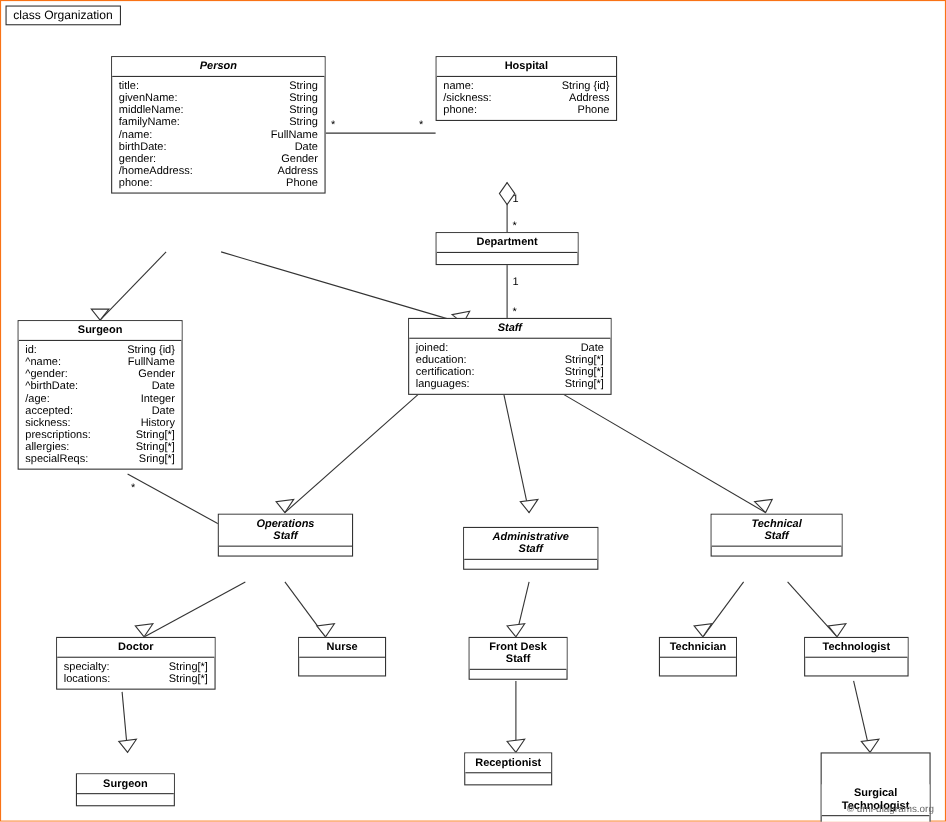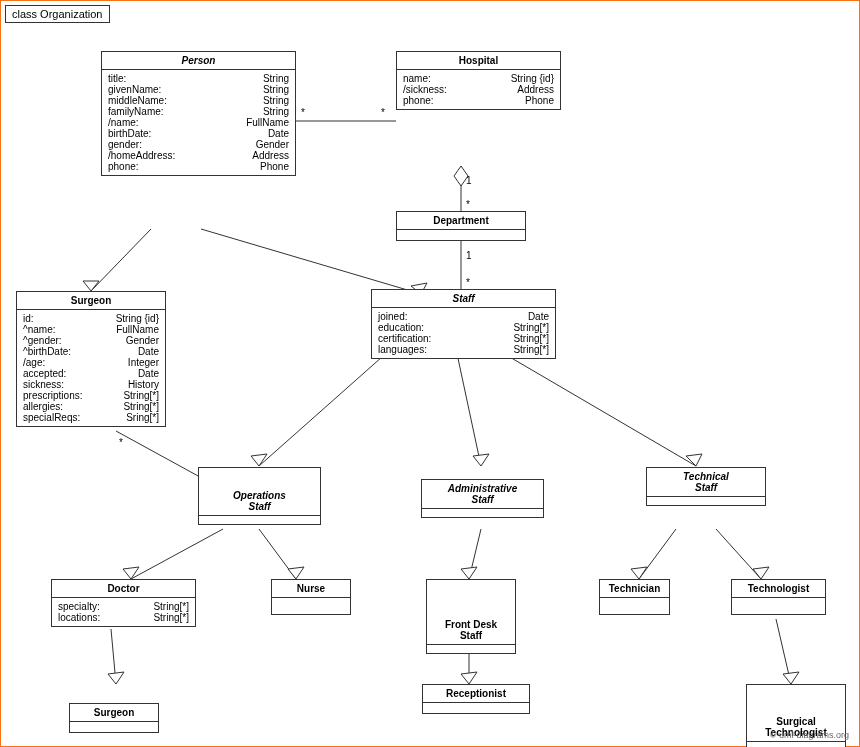--- a/index.html
+++ b/index.html
@@ -262,21 +262,21 @@
           <span class="attr-type">String[*]</span>
         </div>
       <div class="attr-row">
           <span class="attr-name">specialReqs:</span>
           <span class="attr-type">Sring[*]</span>
         </div>
     </div>
   </div>
 
   <div class="uml-class" style="left:197px; top:466px; width:123px; text-align:center;">
-    <div class="class-header italic" style="white-space:pre-line;margin-top:19px;">Operations
+    <div class="class-header italic" style="white-space:pre-line;">Operations
 Staff</div>
     <div class="class-body" style="min-height:8px;"></div>
   </div>
 
   <div class="uml-class" style="left:420px; top:466px; width:123px; text-align:center;margin-top:12px;">
     <div class="class-header italic" style="white-space:pre-line;">Administrative
 Staff</div>
     <div class="class-body" style="min-height:8px;"></div>
   </div>
 
@@ -299,41 +299,41 @@
         </div>
     </div>
   </div>
 
   <div class="uml-class" style="left:270px; top:578px; width:80px;">
     <div class="class-header">Nurse</div>
     <div class="class-body" style="min-height:16px;"></div>
   </div>
 
   <div class="uml-class" style="left:425px; top:578px; width:90px; text-align:center;">
-    <div class="class-header" style="white-space:pre-line;margin-top:36px;">Front Desk
+    <div class="class-header" style="white-space:pre-line;">Front Desk
 Staff</div>
     <div class="class-body" style="min-height:8px;"></div>
   </div>
 
   <div class="uml-class" style="left:598px; top:578px; width:71px;">
     <div class="class-header">Technician</div>
     <div class="class-body" style="min-height:16px;"></div>
   </div>
 
   <div class="uml-class" style="left:730px; top:578px; width:95px;">
     <div class="class-header">Technologist</div>
     <div class="class-body" style="min-height:16px;"></div>
   </div>
 
   <div class="uml-class" style="left:68px; top:683px; width:90px;margin-top:19px;">
     <div class="class-header">Surgeon</div>
     <div class="class-body" style="min-height:10px;"></div>
   </div>
 
-  <div class="uml-class" style="left:421px; top:683px; width:108px;">
+  <div class="uml-class" style="left:421px; top:683px; width:80px;">
     <div class="class-header">Receptionist</div>
     <div class="class-body" style="min-height:10px;"></div>
   </div>
 
   <div class="uml-class" style="left:745px; top:683px; width:100px; text-align:center;">
     <div class="class-header" style="white-space:pre-line;margin-top:28px;">Surgical
 Technologist</div>
     <div class="class-body" style="min-height:8px;"></div>
   </div>
 

